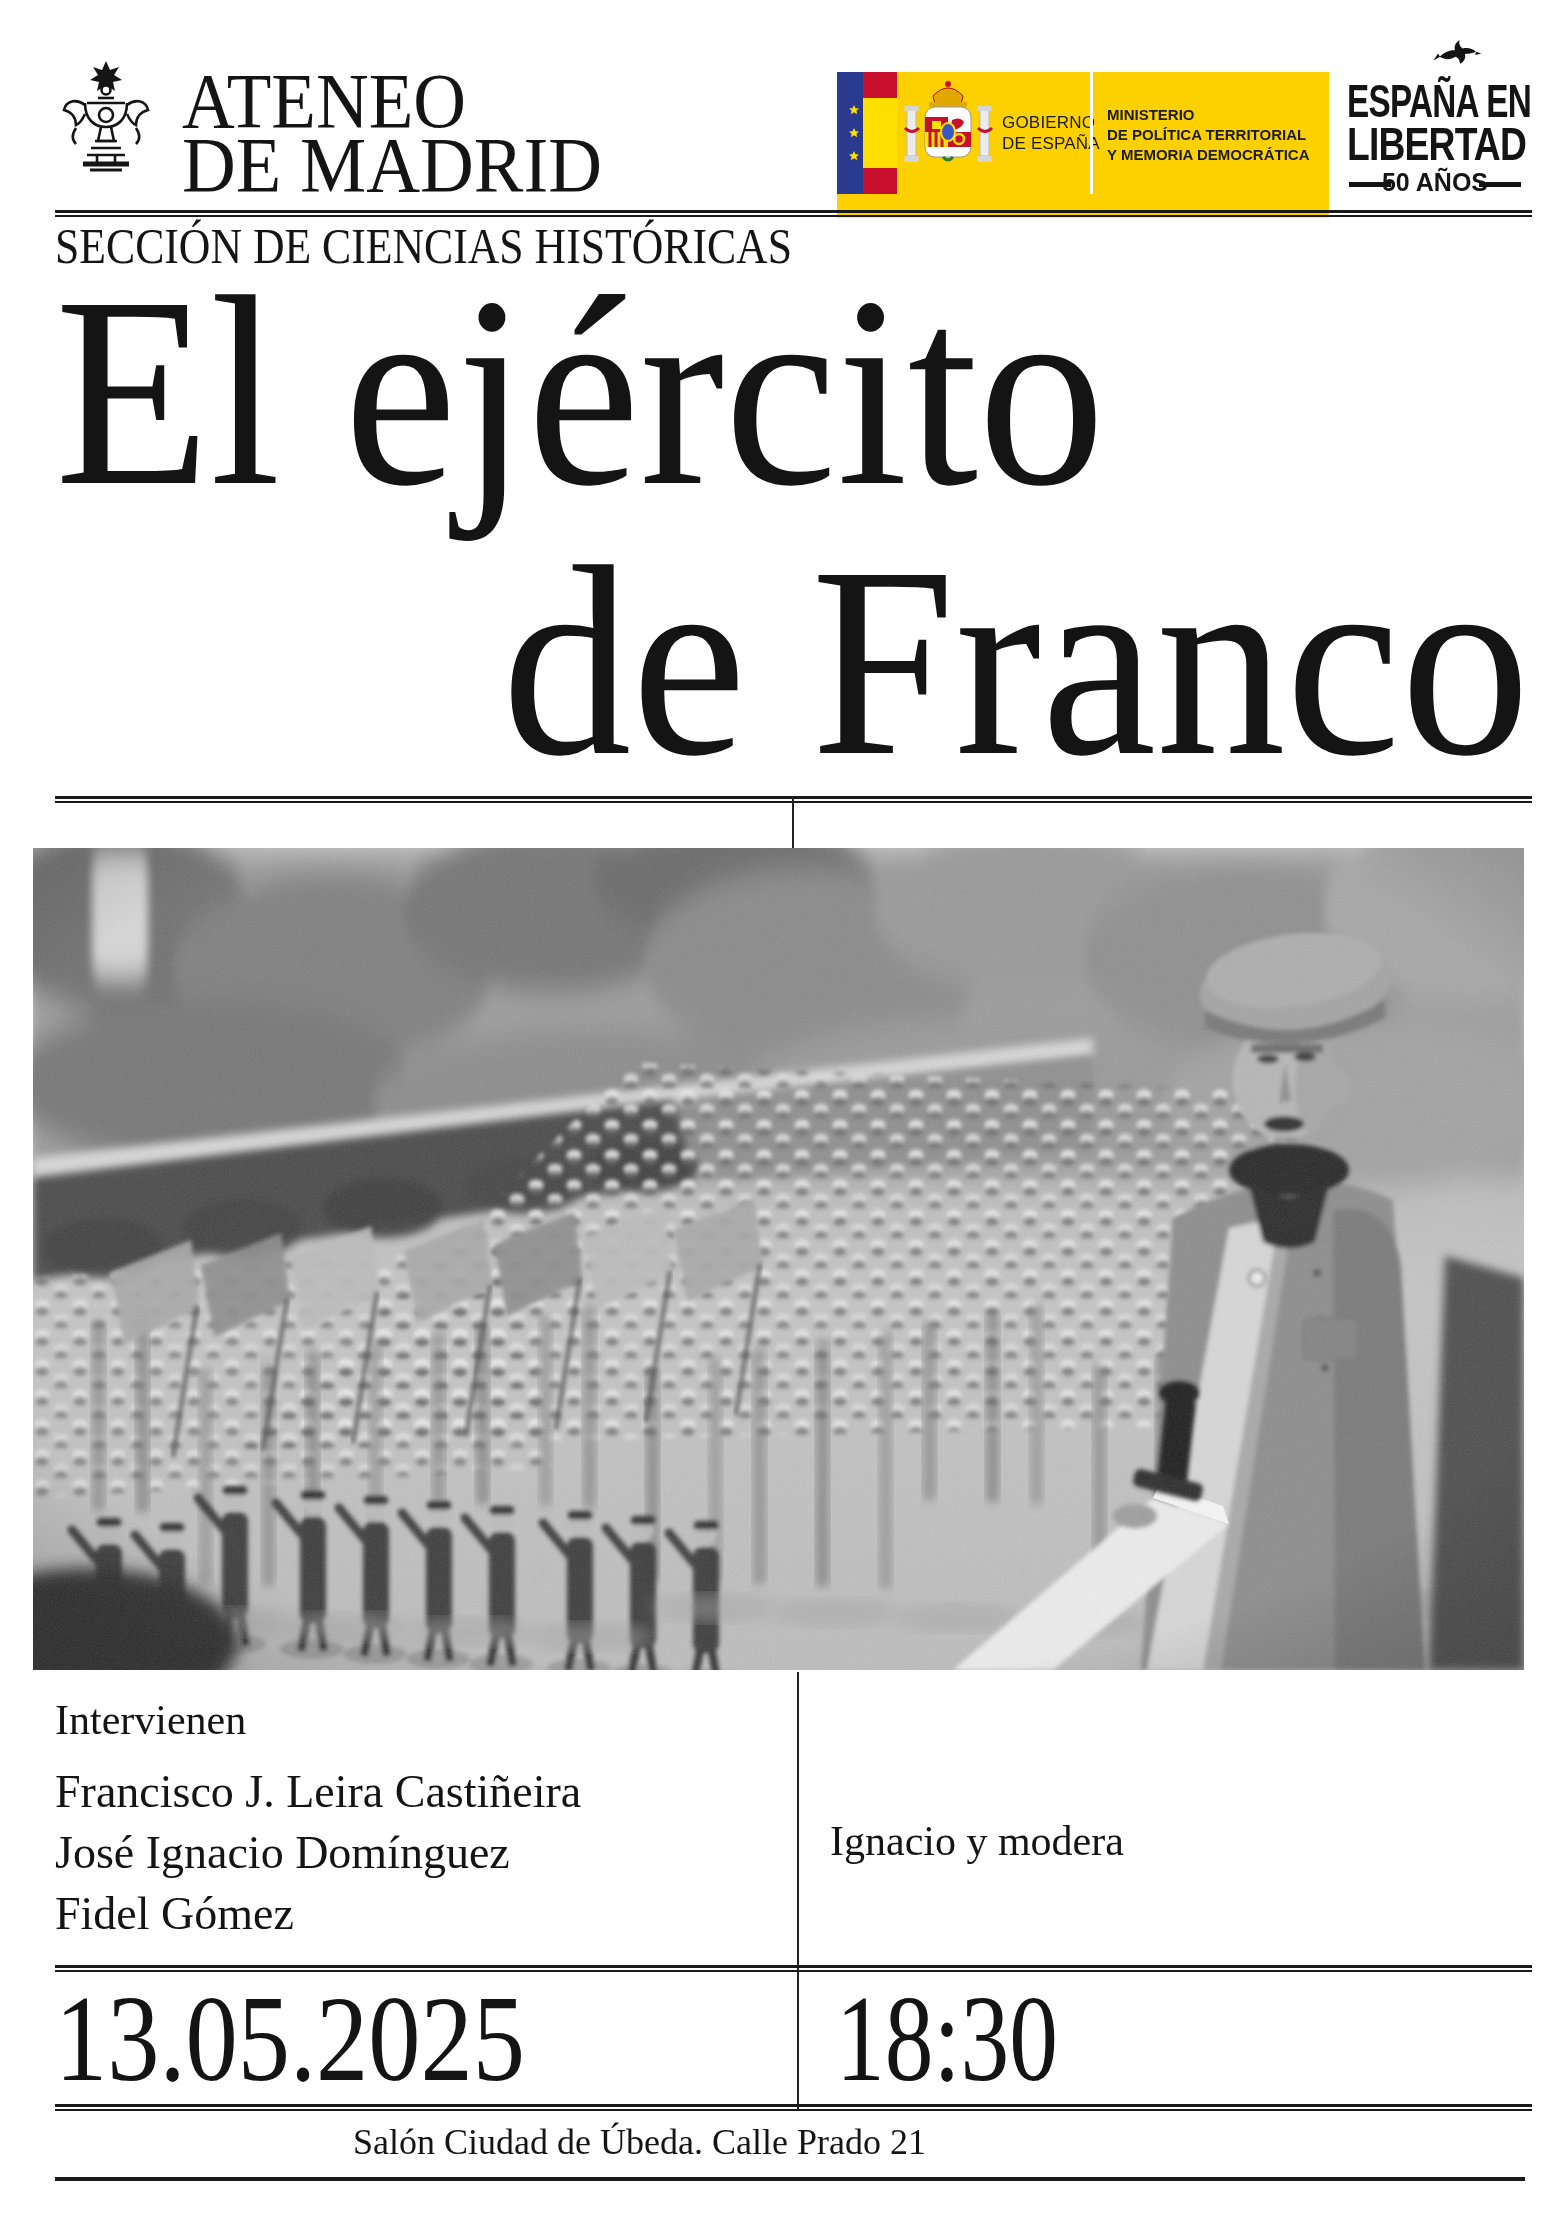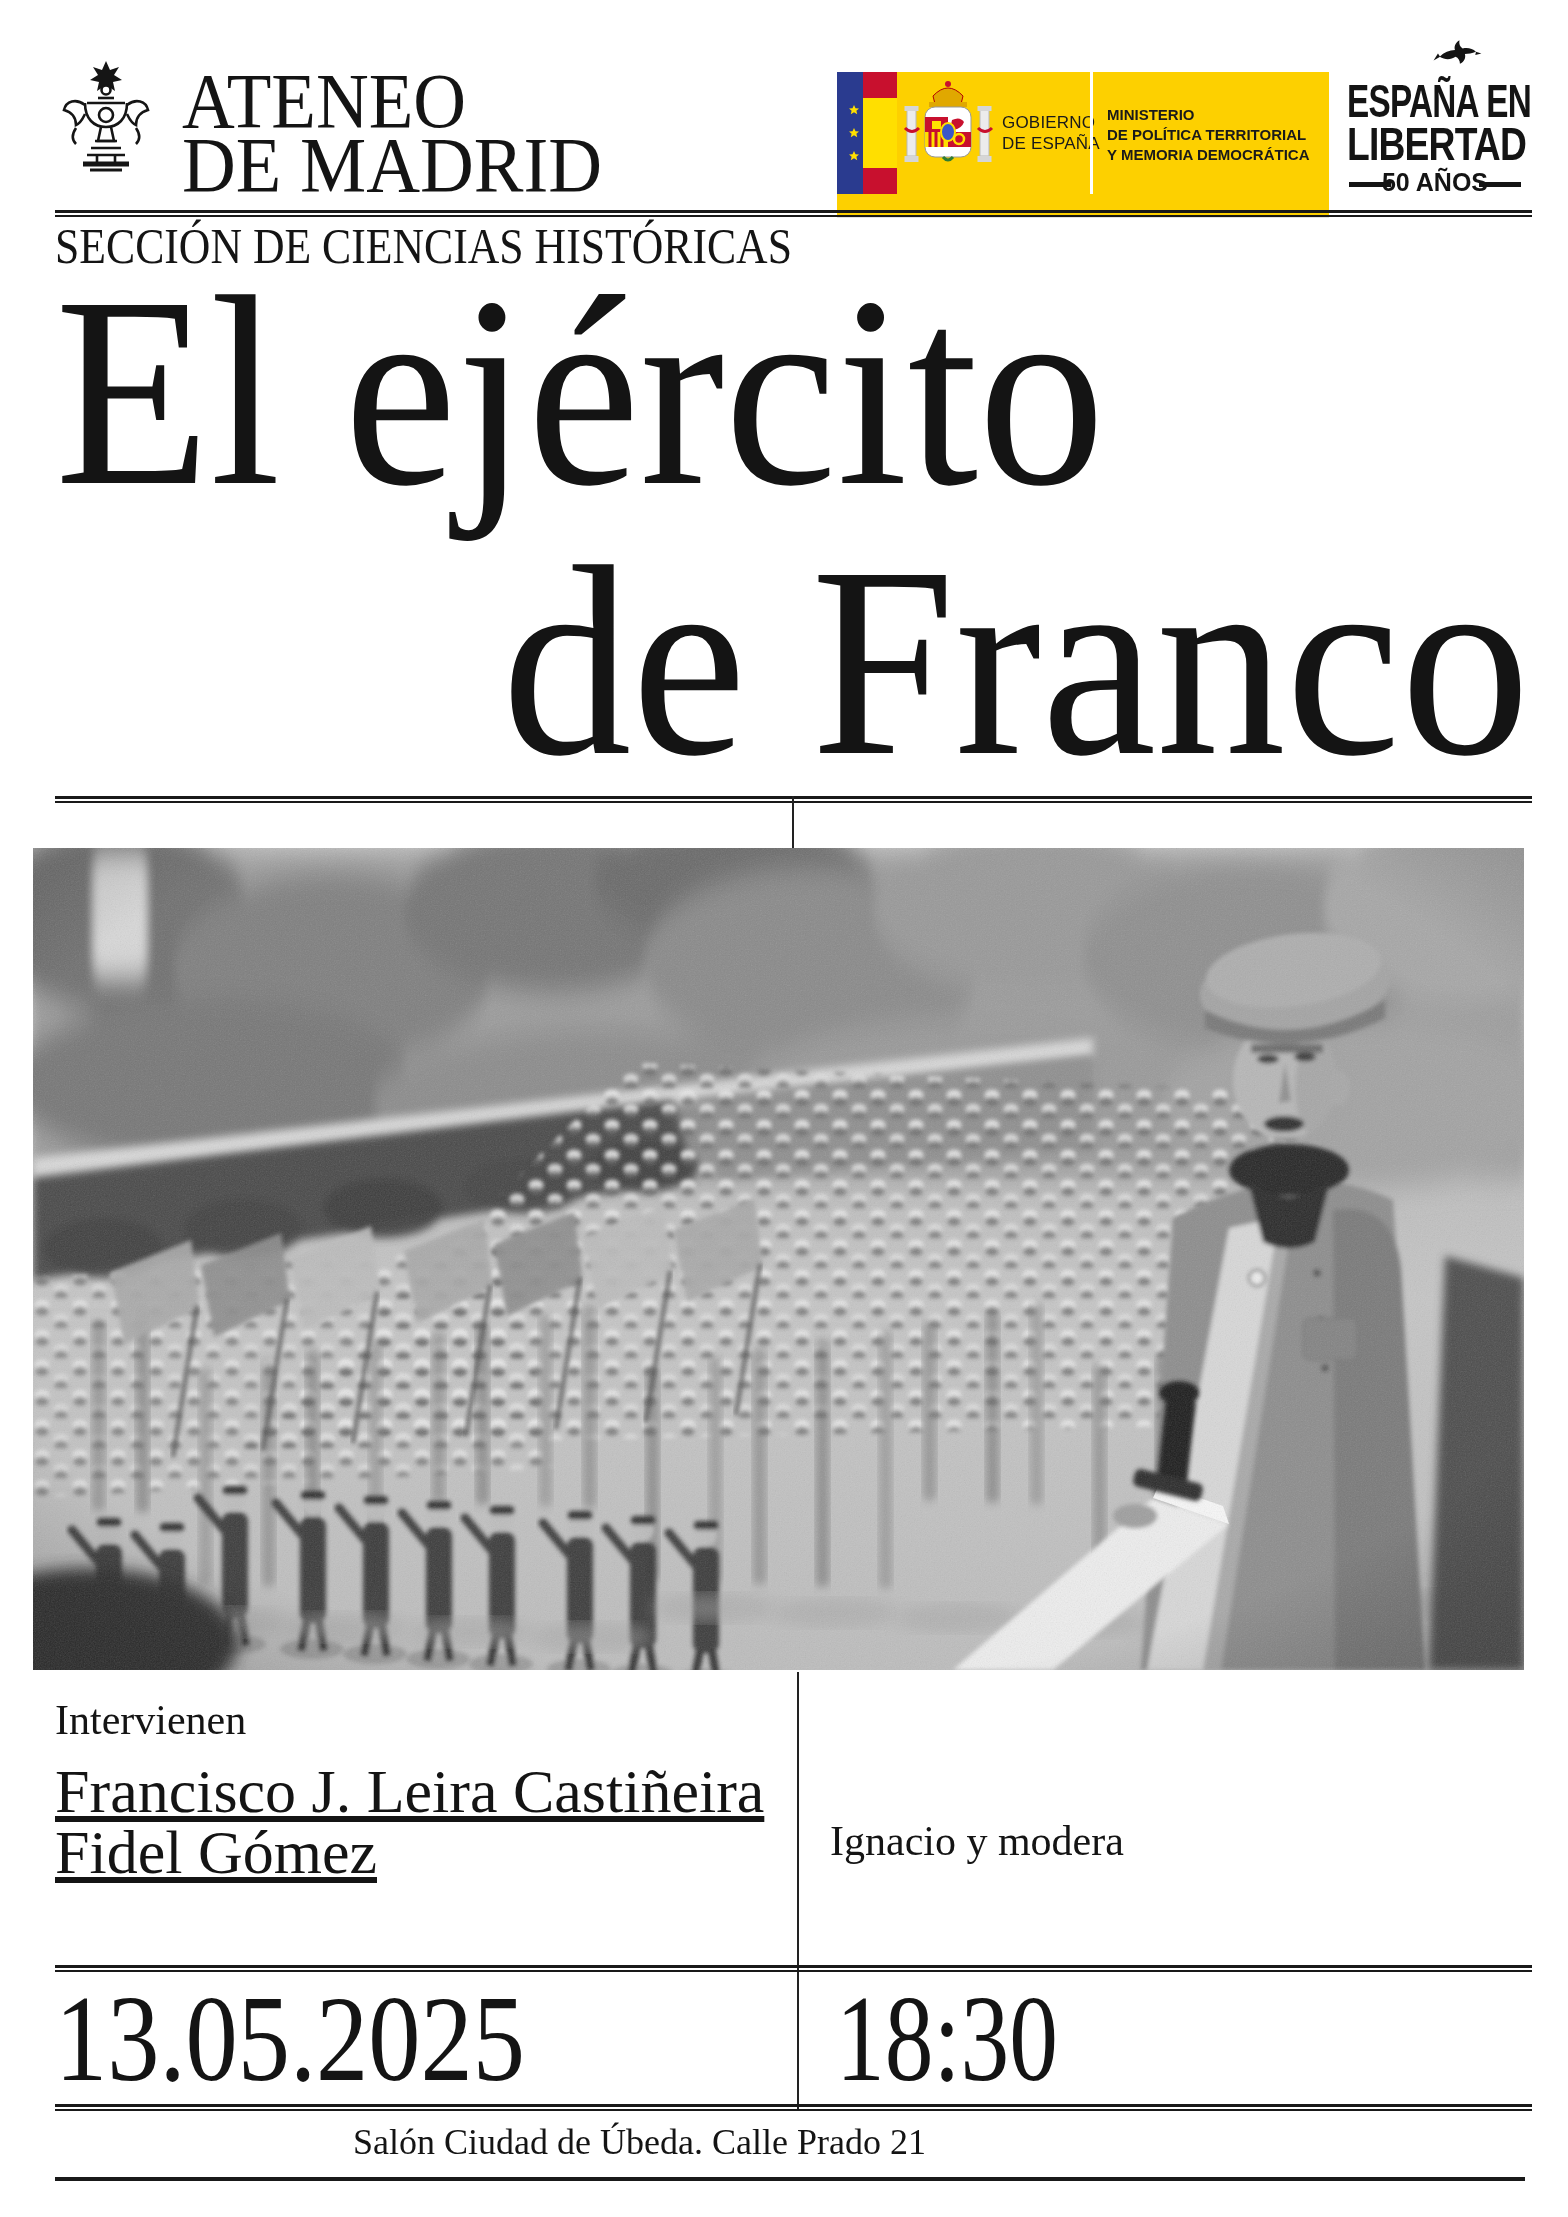--- a/index.html
+++ b/index.html
@@ -6,21 +6,21 @@
   #poster{position:relative;width:1568px;height:2217px;background:#fff;overflow:hidden;
           font-family:"Liberation Serif",serif;color:#141414;margin-top:20px;}
   .abs{position:absolute;}
   .rule{height:7px;border-top:3px solid #191919;border-bottom:2px solid #191919;box-sizing:border-box;}
   .rule-solid{height:4px;background:#191919;}
   .vline{width:2px;background:#222;}
   .govbox{background:#FDD000;box-shadow:0 2px 0 #e2e2e2;}
   .govtext{font-family:"Liberation Sans",sans-serif;color:#1a1a1a;font-size:17px;line-height:21px;font-weight:400;letter-spacing:.2px;}
   .mintext{font-family:"Liberation Sans",sans-serif;color:#1a1a1a;font-size:15px;line-height:20px;font-weight:700;}
   .label{font-size:42px;line-height:42px;}
-  .bigname{font-size:62px;line-height:61px;text-decoration:underline;}
+  .bigname{font-size:46px;line-height:61px;}
   svg text{fill:#141414;}
 </style>
 </head>
 <body>
 
 <div id="poster">
 
   <svg class="abs" style="left:50px;top:38px" width="112" height="132" viewBox="0 0 112 132" aria-hidden="true">
     <g stroke="#151515" fill="none" stroke-width="2.6">
       <path d="M56,3 l4,9 9,-3 -5,8 8,5 -9,2 2,9 -9,-6 -9,6 2,-9 -9,-2 8,-5 -5,-8 9,3 Z" fill="#151515" stroke="none"></path>
@@ -377,20 +377,21 @@
       <rect width="1491" height="822" fill="url(#vig)"></rect>
       <rect width="1491" height="822" filter="url(#grainF)" opacity=".2"></rect>
     </svg>
   </div>
 
   <div class="abs vline" style="left:797px;top:1652px;height:438px"></div>
 
   <div class="abs label" style="left:55px;top:1679px">Intervienen</div>
   <div class="abs bigname" style="left:55px;top:1741px">
     <div>Francisco J. Leira Castiñeira</div>
+    <div>José Ignacio Domínguez</div>
     <div>Fidel Gómez</div>
   </div>
 
   <div class="abs label" style="left:830px;top:1800px">Ignacio y modera</div>
 
   <div class="abs rule" style="left:55px;top:1945px;width:1477px"></div>
 
   <svg class="abs" style="left:0;top:1950px" width="1568" height="150" viewBox="0 0 1568 150">
     <text x="55" y="110" font-family="Liberation Serif, serif" font-size="122" lengthAdjust="spacingAndGlyphs" textLength="470">13.05.2025</text>
     <text x="836" y="110" font-family="Liberation Serif, serif" font-size="122" lengthAdjust="spacingAndGlyphs" textLength="222">18:30</text>

